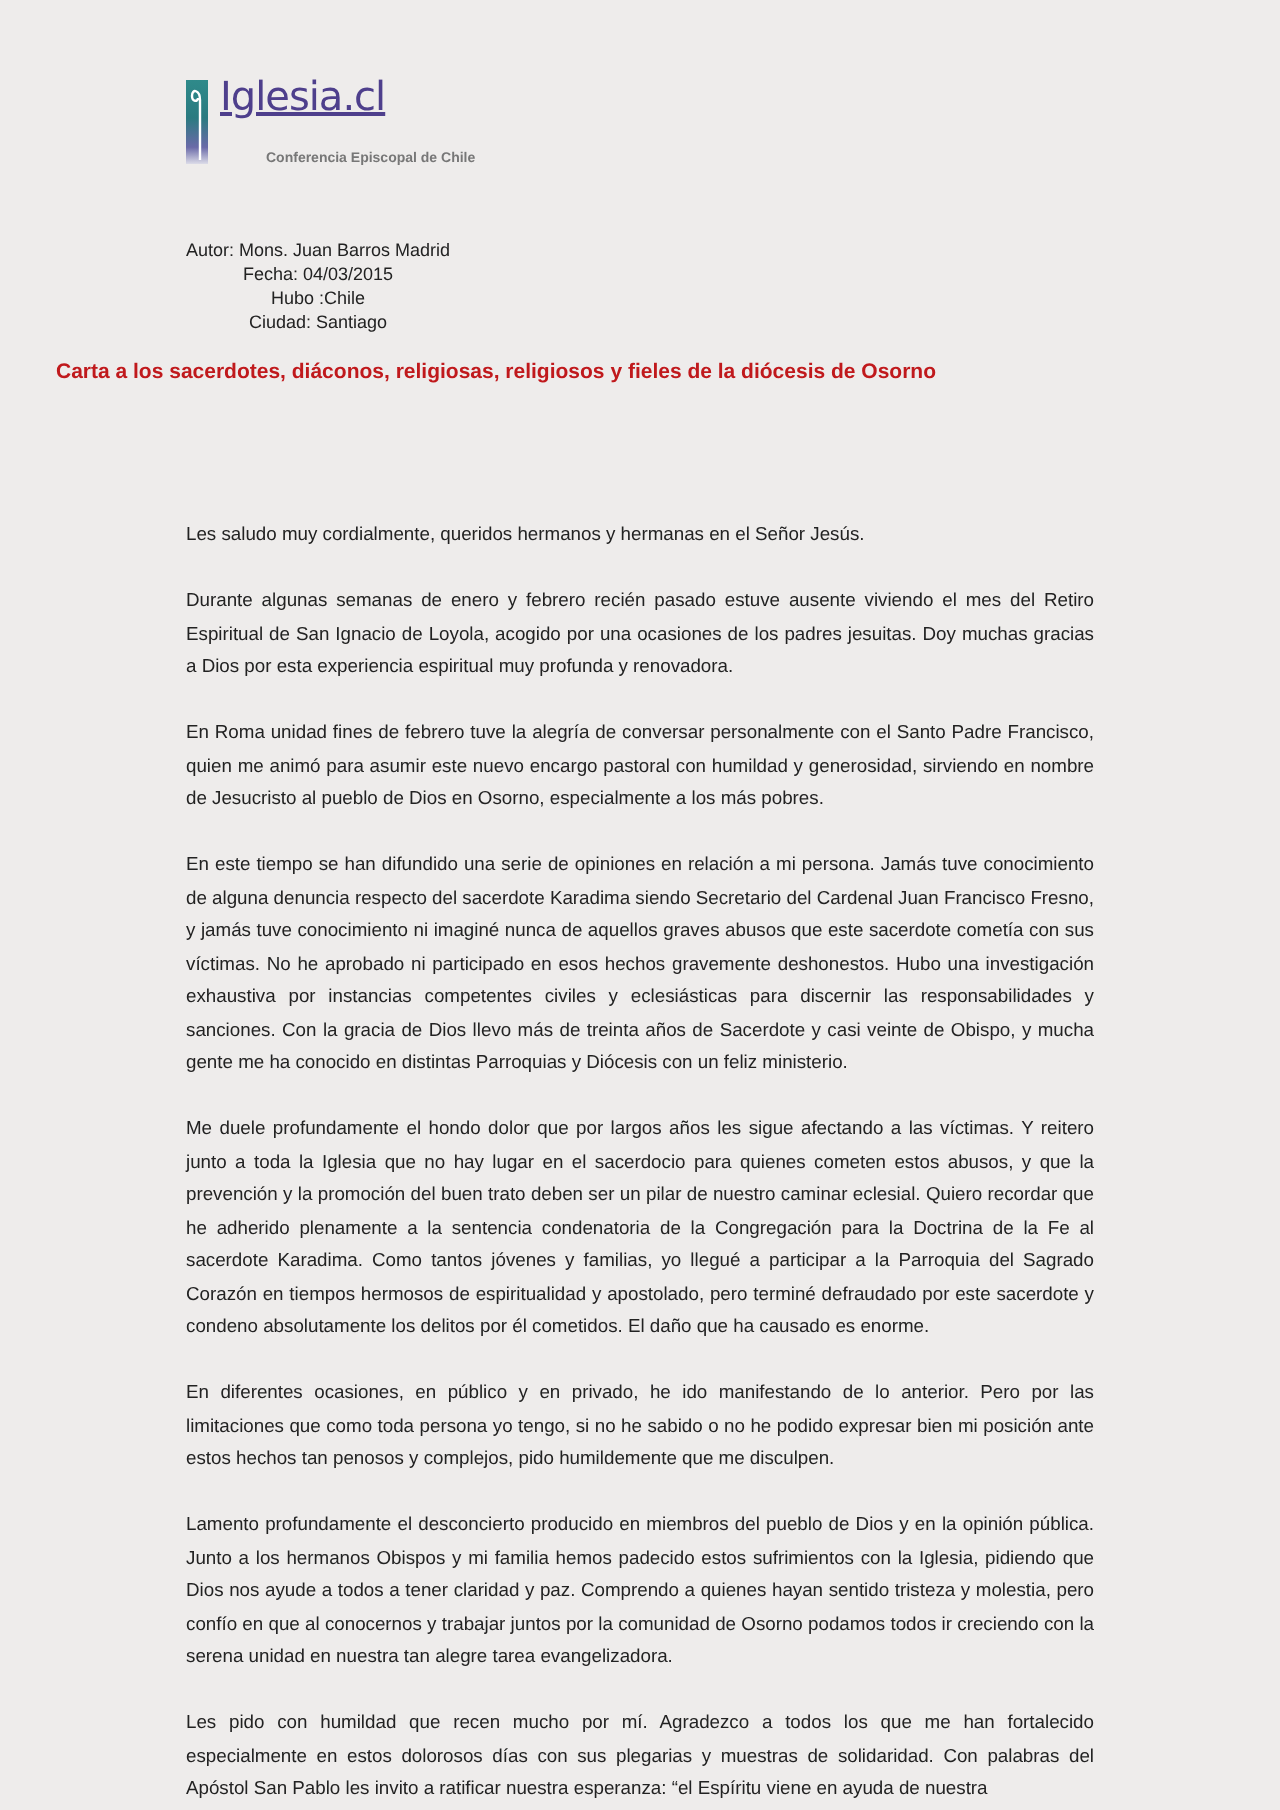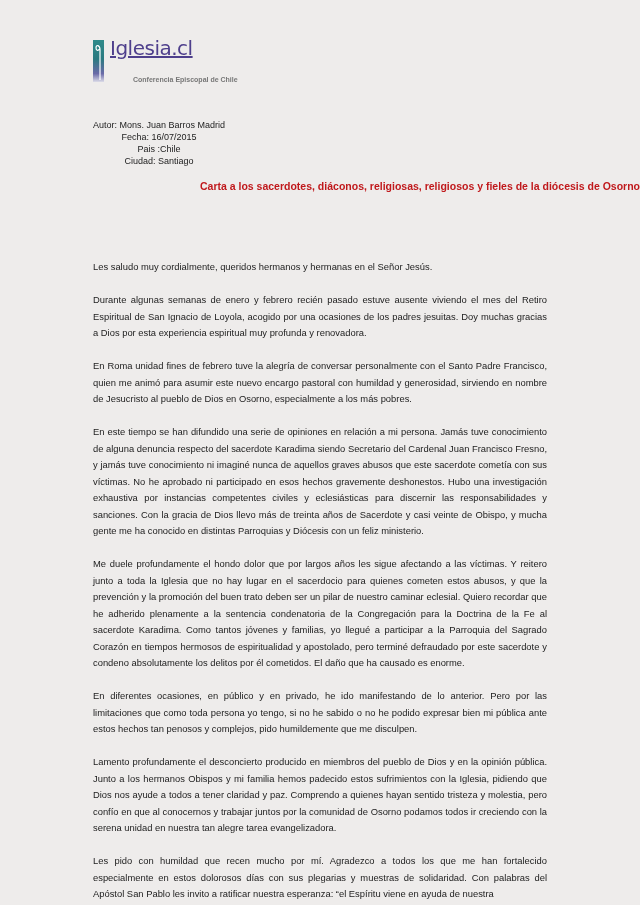--- a/index.html
+++ b/index.html
@@ -22,21 +22,21 @@
     font-family: "DejaVu Sans", sans-serif;
     text-decoration: underline;
   }
   .logo-sub {
     position: absolute; left: 40px; top: 36px;
     font-size: 7px; font-weight: bold; color: #777; white-space: nowrap;
   }
   .meta { position: absolute; left: 93px; top: 119px; font-size: 9px; line-height: 12px; color: #222; text-align: center; }
   .meta div { white-space: nowrap; }
   .title {
-    position: absolute; left: 0; width: 640px; top: 180px; text-align: right;
+    position: absolute; left: 0; width: 640px; top: 180px; text-align: left;
     font-size: 10.5px; font-weight: bold; color: #c0191c; white-space: nowrap;
     padding-left: 28px; box-sizing: border-box;
   }
   .content { position: absolute; left: 93px; top: 228px; width: 454px; font-size: 9.4px; line-height: 16.5px; color: #222; margin-top: 31px; }
   .content p { margin: 0 0 16.5px 0; text-align: justify; }
 </style>
 </head>
 <body>
 
 <div class="logo">
@@ -44,29 +44,29 @@
     <svg width="11" height="42" viewBox="0 0 11 42">
       <path d="M7 40 L7 10 C7 5 3 4 3 8 C3 11 6 11 6 9" stroke="#ffffff" stroke-width="1.2" fill="none"></path>
     </svg>
   </div>
   <div class="logo-text">Iglesia.cl</div>
   <div class="logo-sub">Conferencia Episcopal de Chile</div>
 </div>
 
 <div class="meta">
   <div>Autor: Mons. Juan Barros Madrid</div>
-  <div>Fecha: 16/07/2015</div>
-  <div>Pais :Chile</div>
+  <div>Fecha: 04/03/2015</div>
+  <div>Hubo :Chile</div>
   <div>Ciudad: Santiago</div>
 </div>
 
 <div class="title">Carta a los sacerdotes, diáconos, religiosas, religiosos y fieles de la diócesis de Osorno</div>
 
 <div class="content">
   <p>Les saludo muy cordialmente, queridos hermanos y hermanas en el Señor Jesús.</p>
   <p>Durante algunas semanas de enero y febrero recién pasado estuve ausente viviendo el mes del Retiro Espiritual de San Ignacio de Loyola, acogido por una ocasiones de los padres jesuitas. Doy muchas gracias a Dios por esta experiencia espiritual muy profunda y renovadora.</p>
   <p>En Roma unidad fines de febrero tuve la alegría de conversar personalmente con el Santo Padre Francisco, quien me animó para asumir este nuevo encargo pastoral con humildad y generosidad, sirviendo en nombre de Jesucristo al pueblo de Dios en Osorno, especialmente a los más pobres.</p>
   <p>En este tiempo se han difundido una serie de opiniones en relación a mi persona. Jamás tuve conocimiento de alguna denuncia respecto del sacerdote Karadima siendo Secretario del Cardenal Juan Francisco Fresno, y jamás tuve conocimiento ni imaginé nunca de aquellos graves abusos que este sacerdote cometía con sus víctimas. No he aprobado ni participado en esos hechos gravemente deshonestos. Hubo una investigación exhaustiva por instancias competentes civiles y eclesiásticas para discernir las responsabilidades y sanciones. Con la gracia de Dios llevo más de treinta años de Sacerdote y casi veinte de Obispo, y mucha gente me ha conocido en distintas Parroquias y Diócesis con un feliz ministerio.</p>
   <p>Me duele profundamente el hondo dolor que por largos años les sigue afectando a las víctimas. Y reitero junto a toda la Iglesia que no hay lugar en el sacerdocio para quienes cometen estos abusos, y que la prevención y la promoción del buen trato deben ser un pilar de nuestro caminar eclesial. Quiero recordar que he adherido plenamente a la sentencia condenatoria de la Congregación para la Doctrina de la Fe al sacerdote Karadima. Como tantos jóvenes y familias, yo llegué a participar a la Parroquia del Sagrado Corazón en tiempos hermosos de espiritualidad y apostolado, pero terminé defraudado por este sacerdote y condeno absolutamente los delitos por él cometidos. El daño que ha causado es enorme.</p>
-  <p>En diferentes ocasiones, en público y en privado, he ido manifestando de lo anterior. Pero por las limitaciones que como toda persona yo tengo, si no he sabido o no he podido expresar bien mi pública ante estos hechos tan penosos y complejos, pido humildemente que me disculpen.</p>
+  <p>En diferentes ocasiones, en público y en privado, he ido manifestando de lo anterior. Pero por las limitaciones que como toda persona yo tengo, si no he sabido o no he podido expresar bien mi posición ante estos hechos tan penosos y complejos, pido humildemente que me disculpen.</p>
   <p>Lamento profundamente el desconcierto producido en miembros del pueblo de Dios y en la opinión pública. Junto a los hermanos Obispos y mi familia hemos padecido estos sufrimientos con la Iglesia, pidiendo que Dios nos ayude a todos a tener claridad y paz. Comprendo a quienes hayan sentido tristeza y molestia, pero confío en que al conocernos y trabajar juntos por la comunidad de Osorno podamos todos ir creciendo con la serena unidad en nuestra tan alegre tarea evangelizadora.</p>
   <p>Les pido con humildad que recen mucho por mí. Agradezco a todos los que me han fortalecido especialmente en estos dolorosos días con sus plegarias y muestras de solidaridad. Con palabras del Apóstol San Pablo les invito a ratificar nuestra esperanza: “el Espíritu viene en ayuda de nuestra</p>
 </div>
 
 </body></html>

